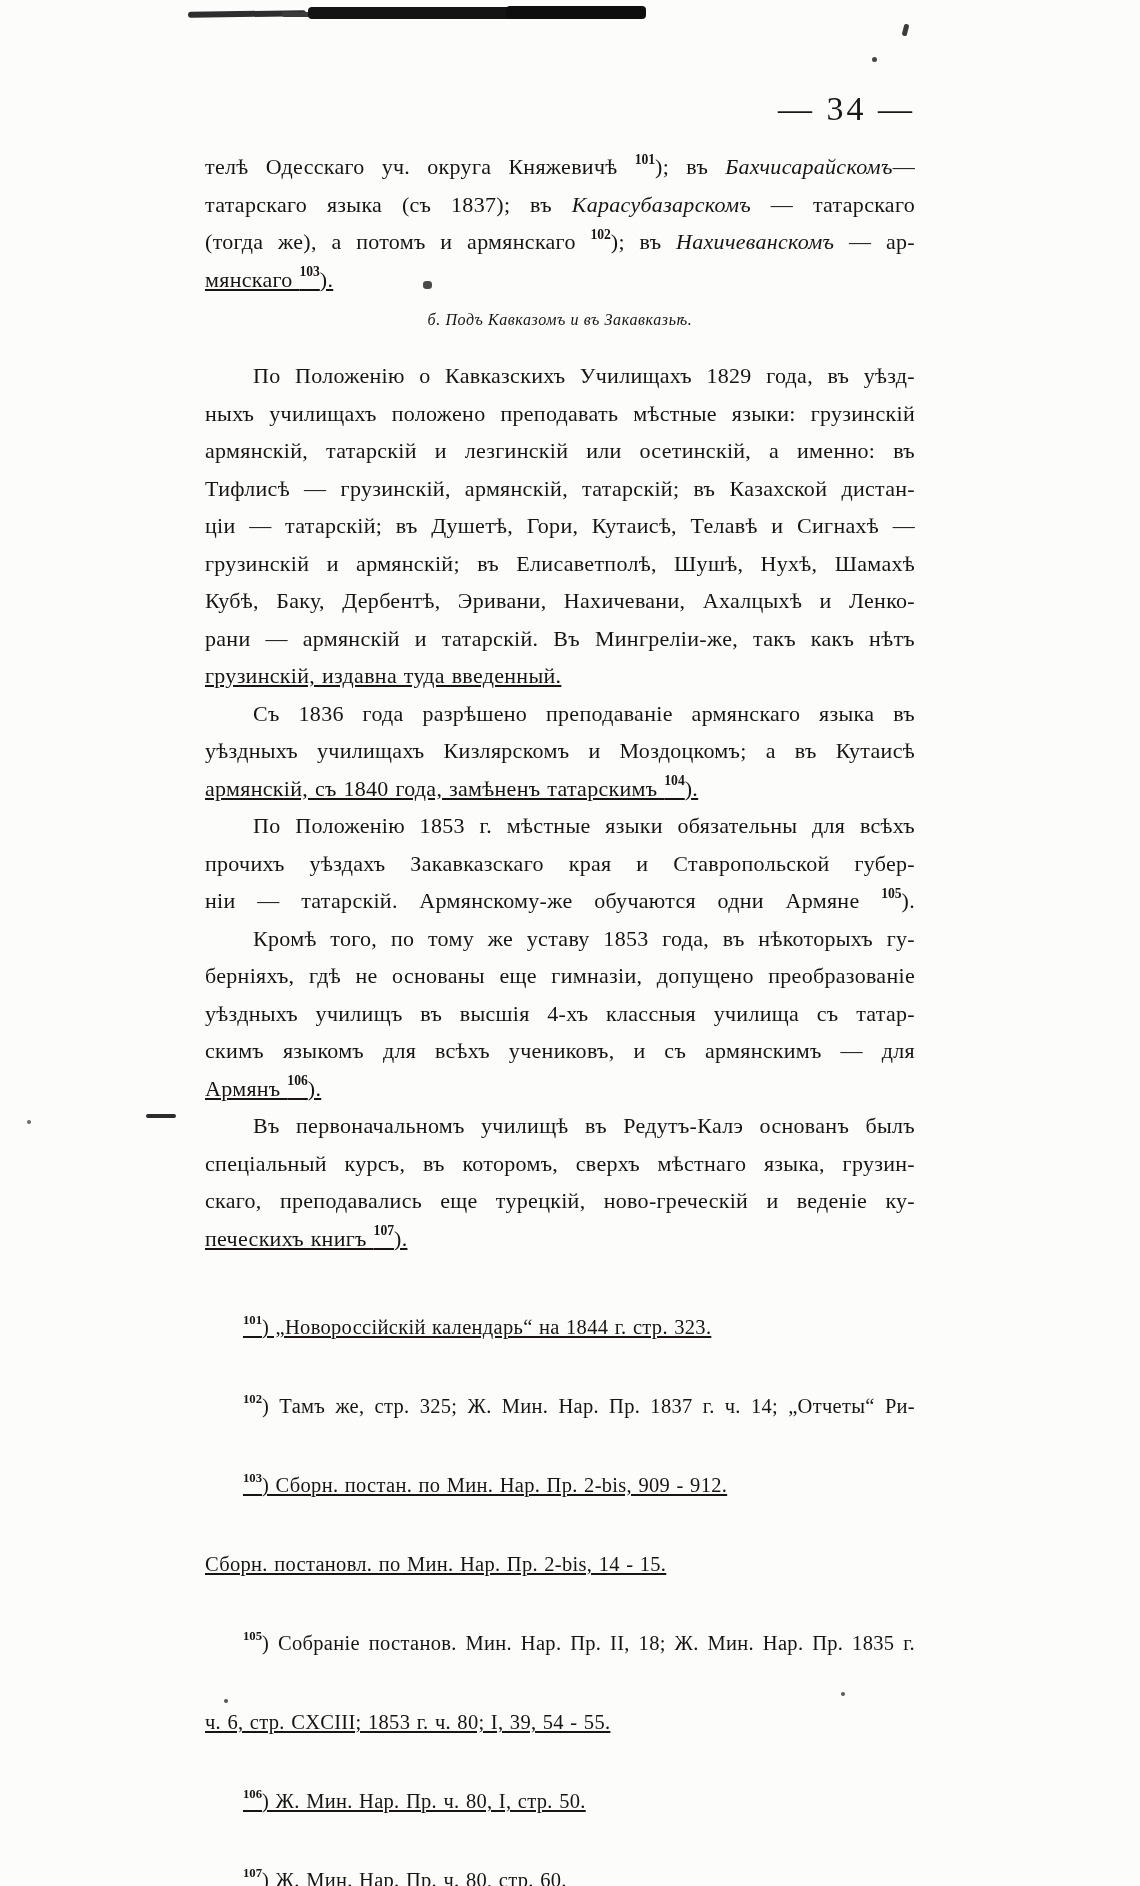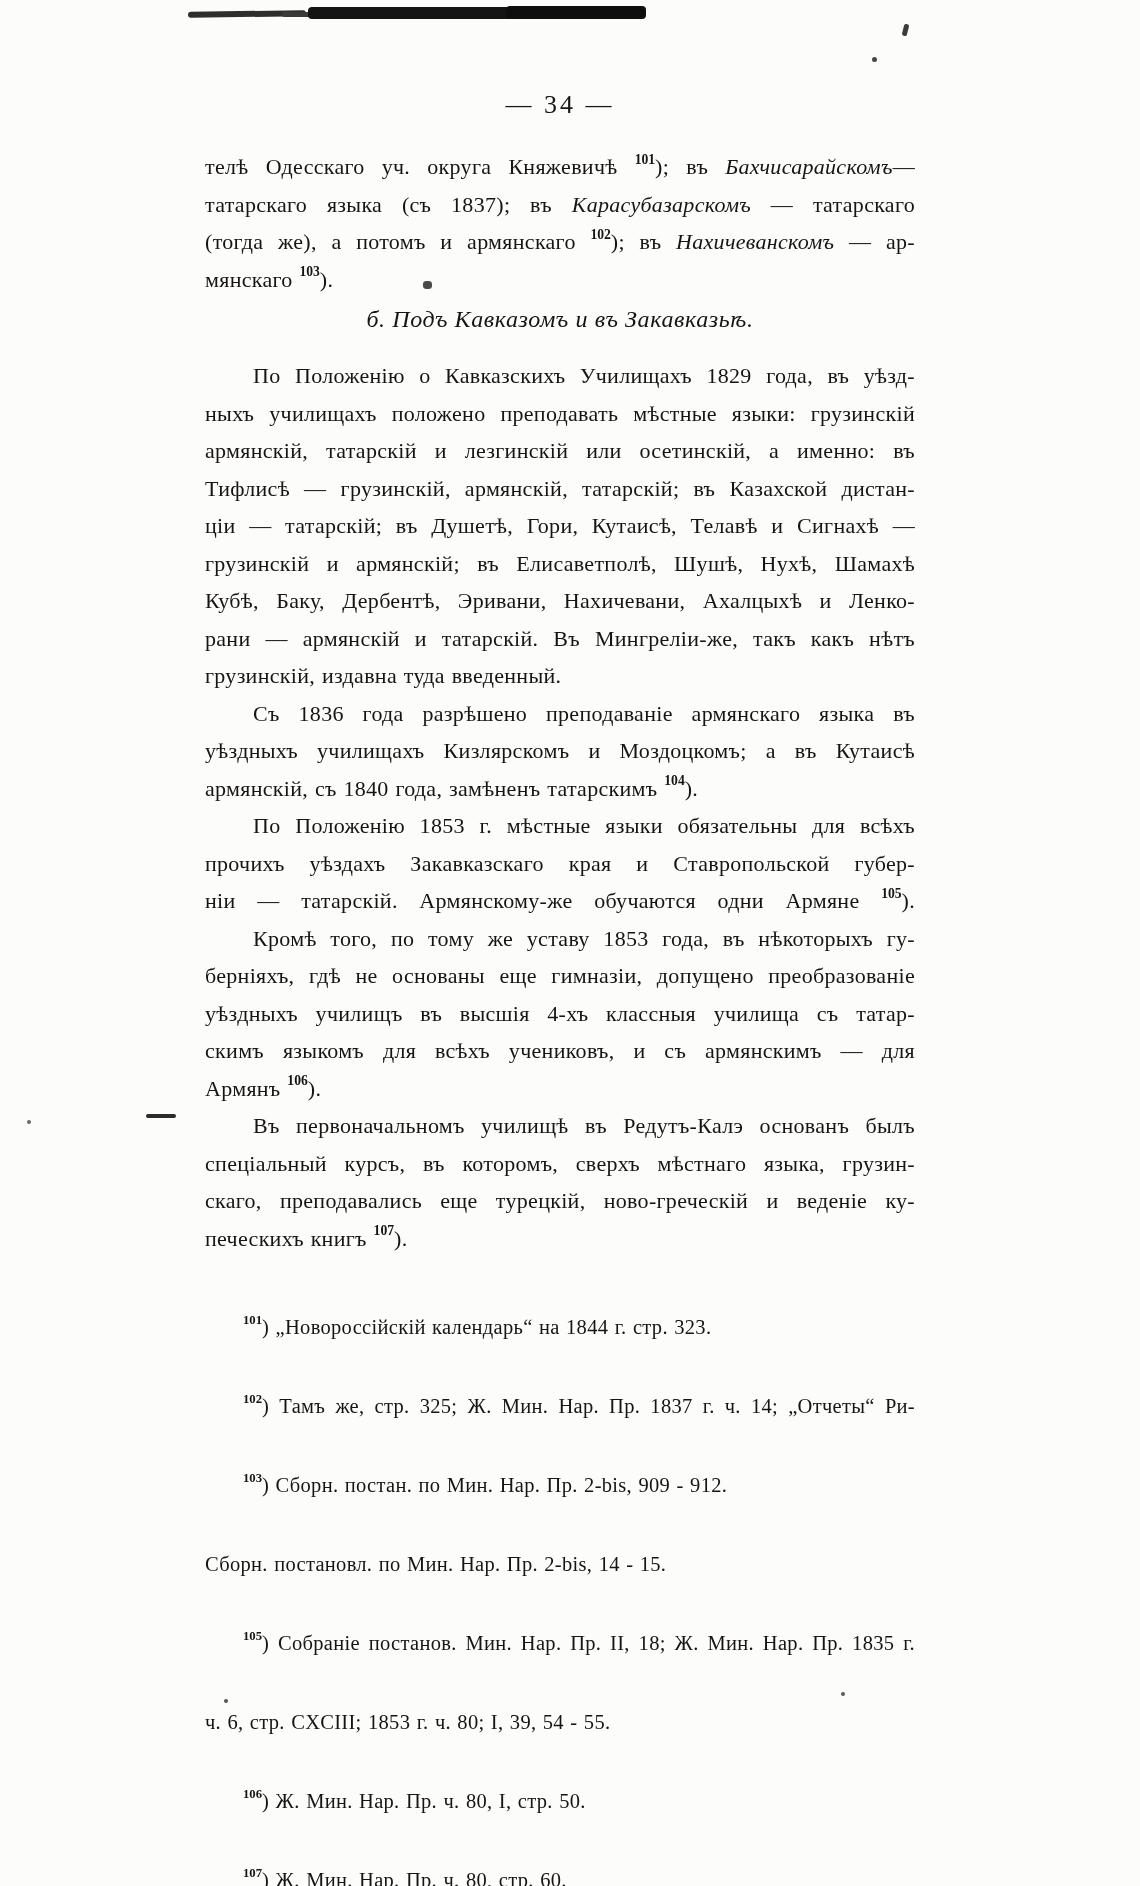--- a/index.html
+++ b/index.html
@@ -22,35 +22,35 @@
   .dot-r   { left:872px; top:57px; width:5px; height:5px; border-radius:50%; background:#454545; }
   .mark-h  { left:423px; top:281px; width:9px; height:8px; border-radius:40%; background:#4a4a4a; }
   .dash-l  { left:146px; top:1114px; width:30px; height:4px; border-radius:2px; background:#2c2c2c; }
   .dot-l   { left:27px; top:1120px; width:4px; height:4px; border-radius:50%; background:#6a6a6a; }
   .dot-b1  { left:224px; top:1699px; width:4px; height:4px; border-radius:50%; background:#555; }
   .dot-b2  { left:841px; top:1692px; width:4px; height:4px; border-radius:50%; background:#5a5a5a; }
 
   
   .page-number {
     position:absolute; top:90px; left:205px; width:710px;
-    text-align:center; font-size:26px; letter-spacing:3px; color:#1a1815;
+    text-align:right; font-size:34px; letter-spacing:3px; color:#1a1815;
   }
   .text-col { position:absolute; left:205px; top:148px; width:710px; }
 
   .line {
     text-align:justify; text-align-last:justify;
     font-size:22px; line-height:37.5px; height:37.5px;
     overflow:hidden; letter-spacing:0.3px; word-spacing:1px;
   }
-  .line.left { text-align-last:left; }
+  .line.left { text-align-last:left;text-decoration:underline; }
   .main .line.ind { text-indent:48px; }
 
   .section-heading {
     font-style:italic; font-weight:normal; text-align:center;
-    font-size:24px; line-height:31px;
+    font-size:16px; line-height:31px;
     margin:6px 0 22px 0; letter-spacing:0.6px;
   }
 
   .it { font-style:italic; }
 
   sup {
     font-size:0.62em; font-weight:bold; line-height:0;
     position:relative; top:-0.15em; vertical-align:super; letter-spacing:0;
   }
 

